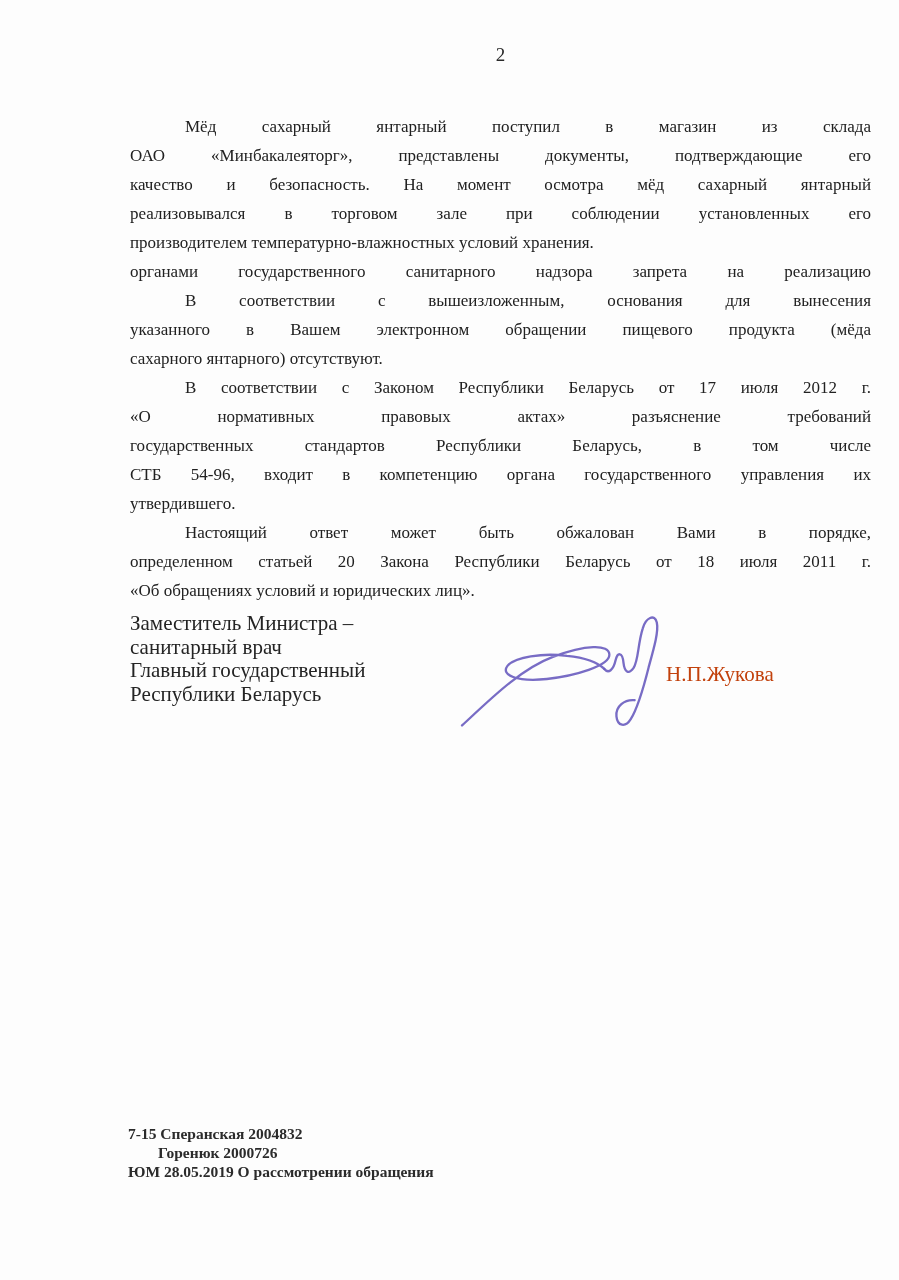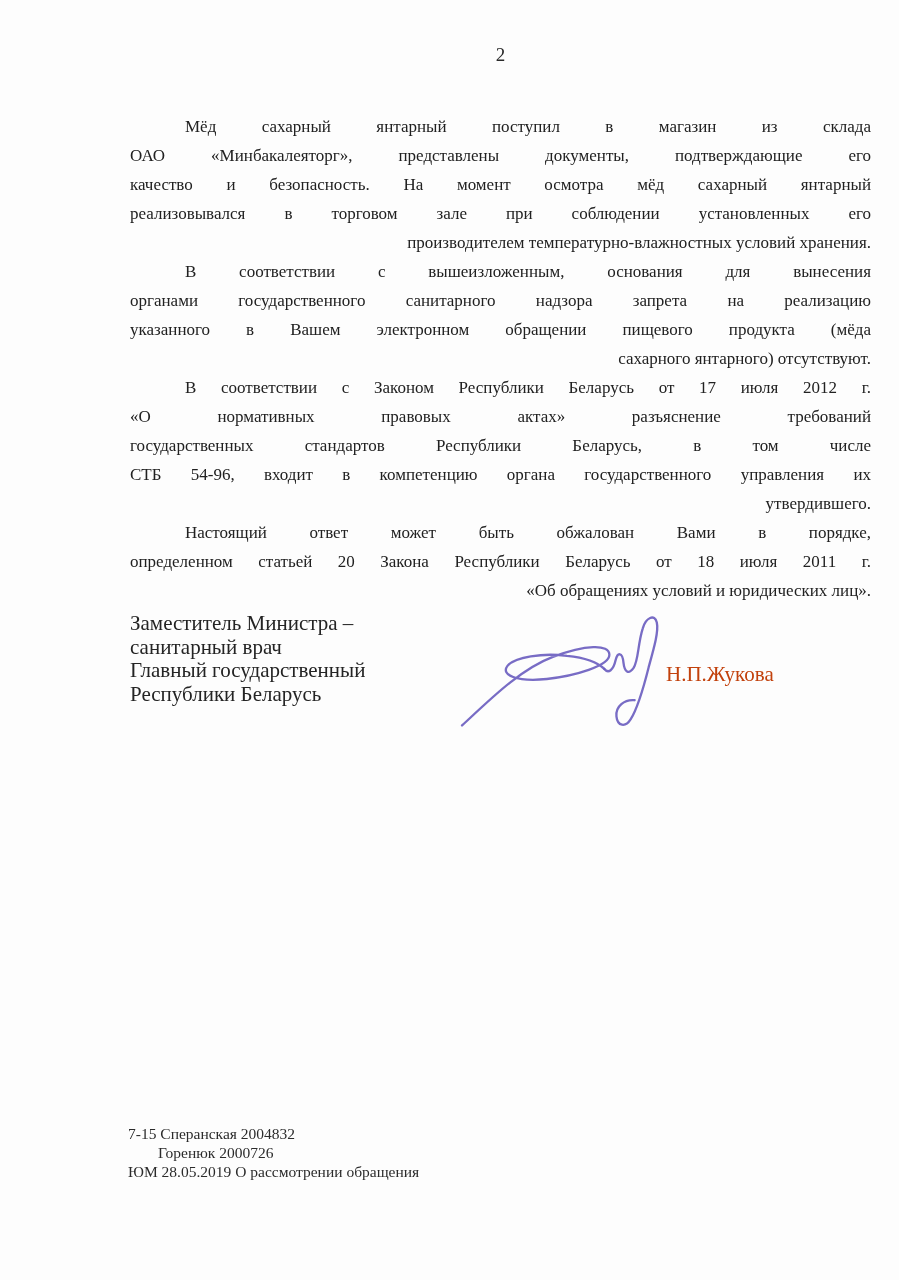--- a/index.html
+++ b/index.html
@@ -18,21 +18,21 @@
   .page-number {
     position: absolute; top: 44px; left: 130px; width: 741px;
     text-align: center; font-size: 19px; color: #2a2a2a;
   }
   .body-text {
     position: absolute; top: 112px; left: 130px; width: 741px;
     font-size: 17px; line-height: 29px; color: #212121;
   }
   .para { margin: 0; }
   .jl { text-align: justify; text-align-last: justify; -moz-text-align-last: justify; }
-  .ll { text-align: right; }
+  .ll { text-align: left; }
   .ind { text-indent: 55px; }
   .sig-block {
     position: absolute; top: 612px; left: 130px;
     font-size: 21px; line-height: 23.5px; color: #242424;
   }
   .signer-name {
     position: absolute; top: 662px; left: 666px;
     font-size: 21px; color: #c2410c;
   }
   .sig-svg {
@@ -41,42 +41,42 @@
   }
   .sig-svg path {
     fill: none;
     stroke-width: 2.3;
     stroke-linecap: round;
     stroke-linejoin: round;
     opacity: 0.92;
   }
   .footer {
     position: absolute; top: 1124px; left: 128px;
-    font-size: 15.5px; line-height: 19px; color: #2b2b2b;
+    font-size: 15.5px; line-height: 19px; color: #2b2b2b; font-weight: bold;
   }
   .footer .f-indent { padding-left: 30px; }
 </style>
 </head>
 <body>
 
 <div class="page">
 
   <div class="page-number">2</div>
 
   <div class="body-text">
     <div class="para">
       <div class="jl ind">Мёд сахарный янтарный поступил в магазин из склада</div>
       <div class="jl">ОАО «Минбакалеяторг», представлены документы, подтверждающие его</div>
       <div class="jl">качество и безопасность. На момент осмотра мёд сахарный янтарный</div>
       <div class="jl">реализовывался в торговом зале при соблюдении установленных его</div>
       <div class="ll">производителем температурно-влажностных условий хранения.</div>
     </div>
     <div class="para">
+      <div class="jl">органами государственного санитарного надзора запрета на реализацию</div>
       <div class="jl ind">В соответствии с вышеизложенным, основания для вынесения</div>
-      <div class="jl">органами государственного санитарного надзора запрета на реализацию</div>
       <div class="jl">указанного в Вашем электронном обращении пищевого продукта (мёда</div>
       <div class="ll">сахарного янтарного) отсутствуют.</div>
     </div>
     <div class="para">
       <div class="jl ind">В соответствии с Законом Республики Беларусь от 17 июля 2012 г.</div>
       <div class="jl">«О нормативных правовых актах» разъяснение требований</div>
       <div class="jl">государственных стандартов Республики Беларусь, в том числе</div>
       <div class="jl">СТБ 54-96, входит в компетенцию органа государственного управления их</div>
       <div class="ll">утвердившего.</div>
     </div>

